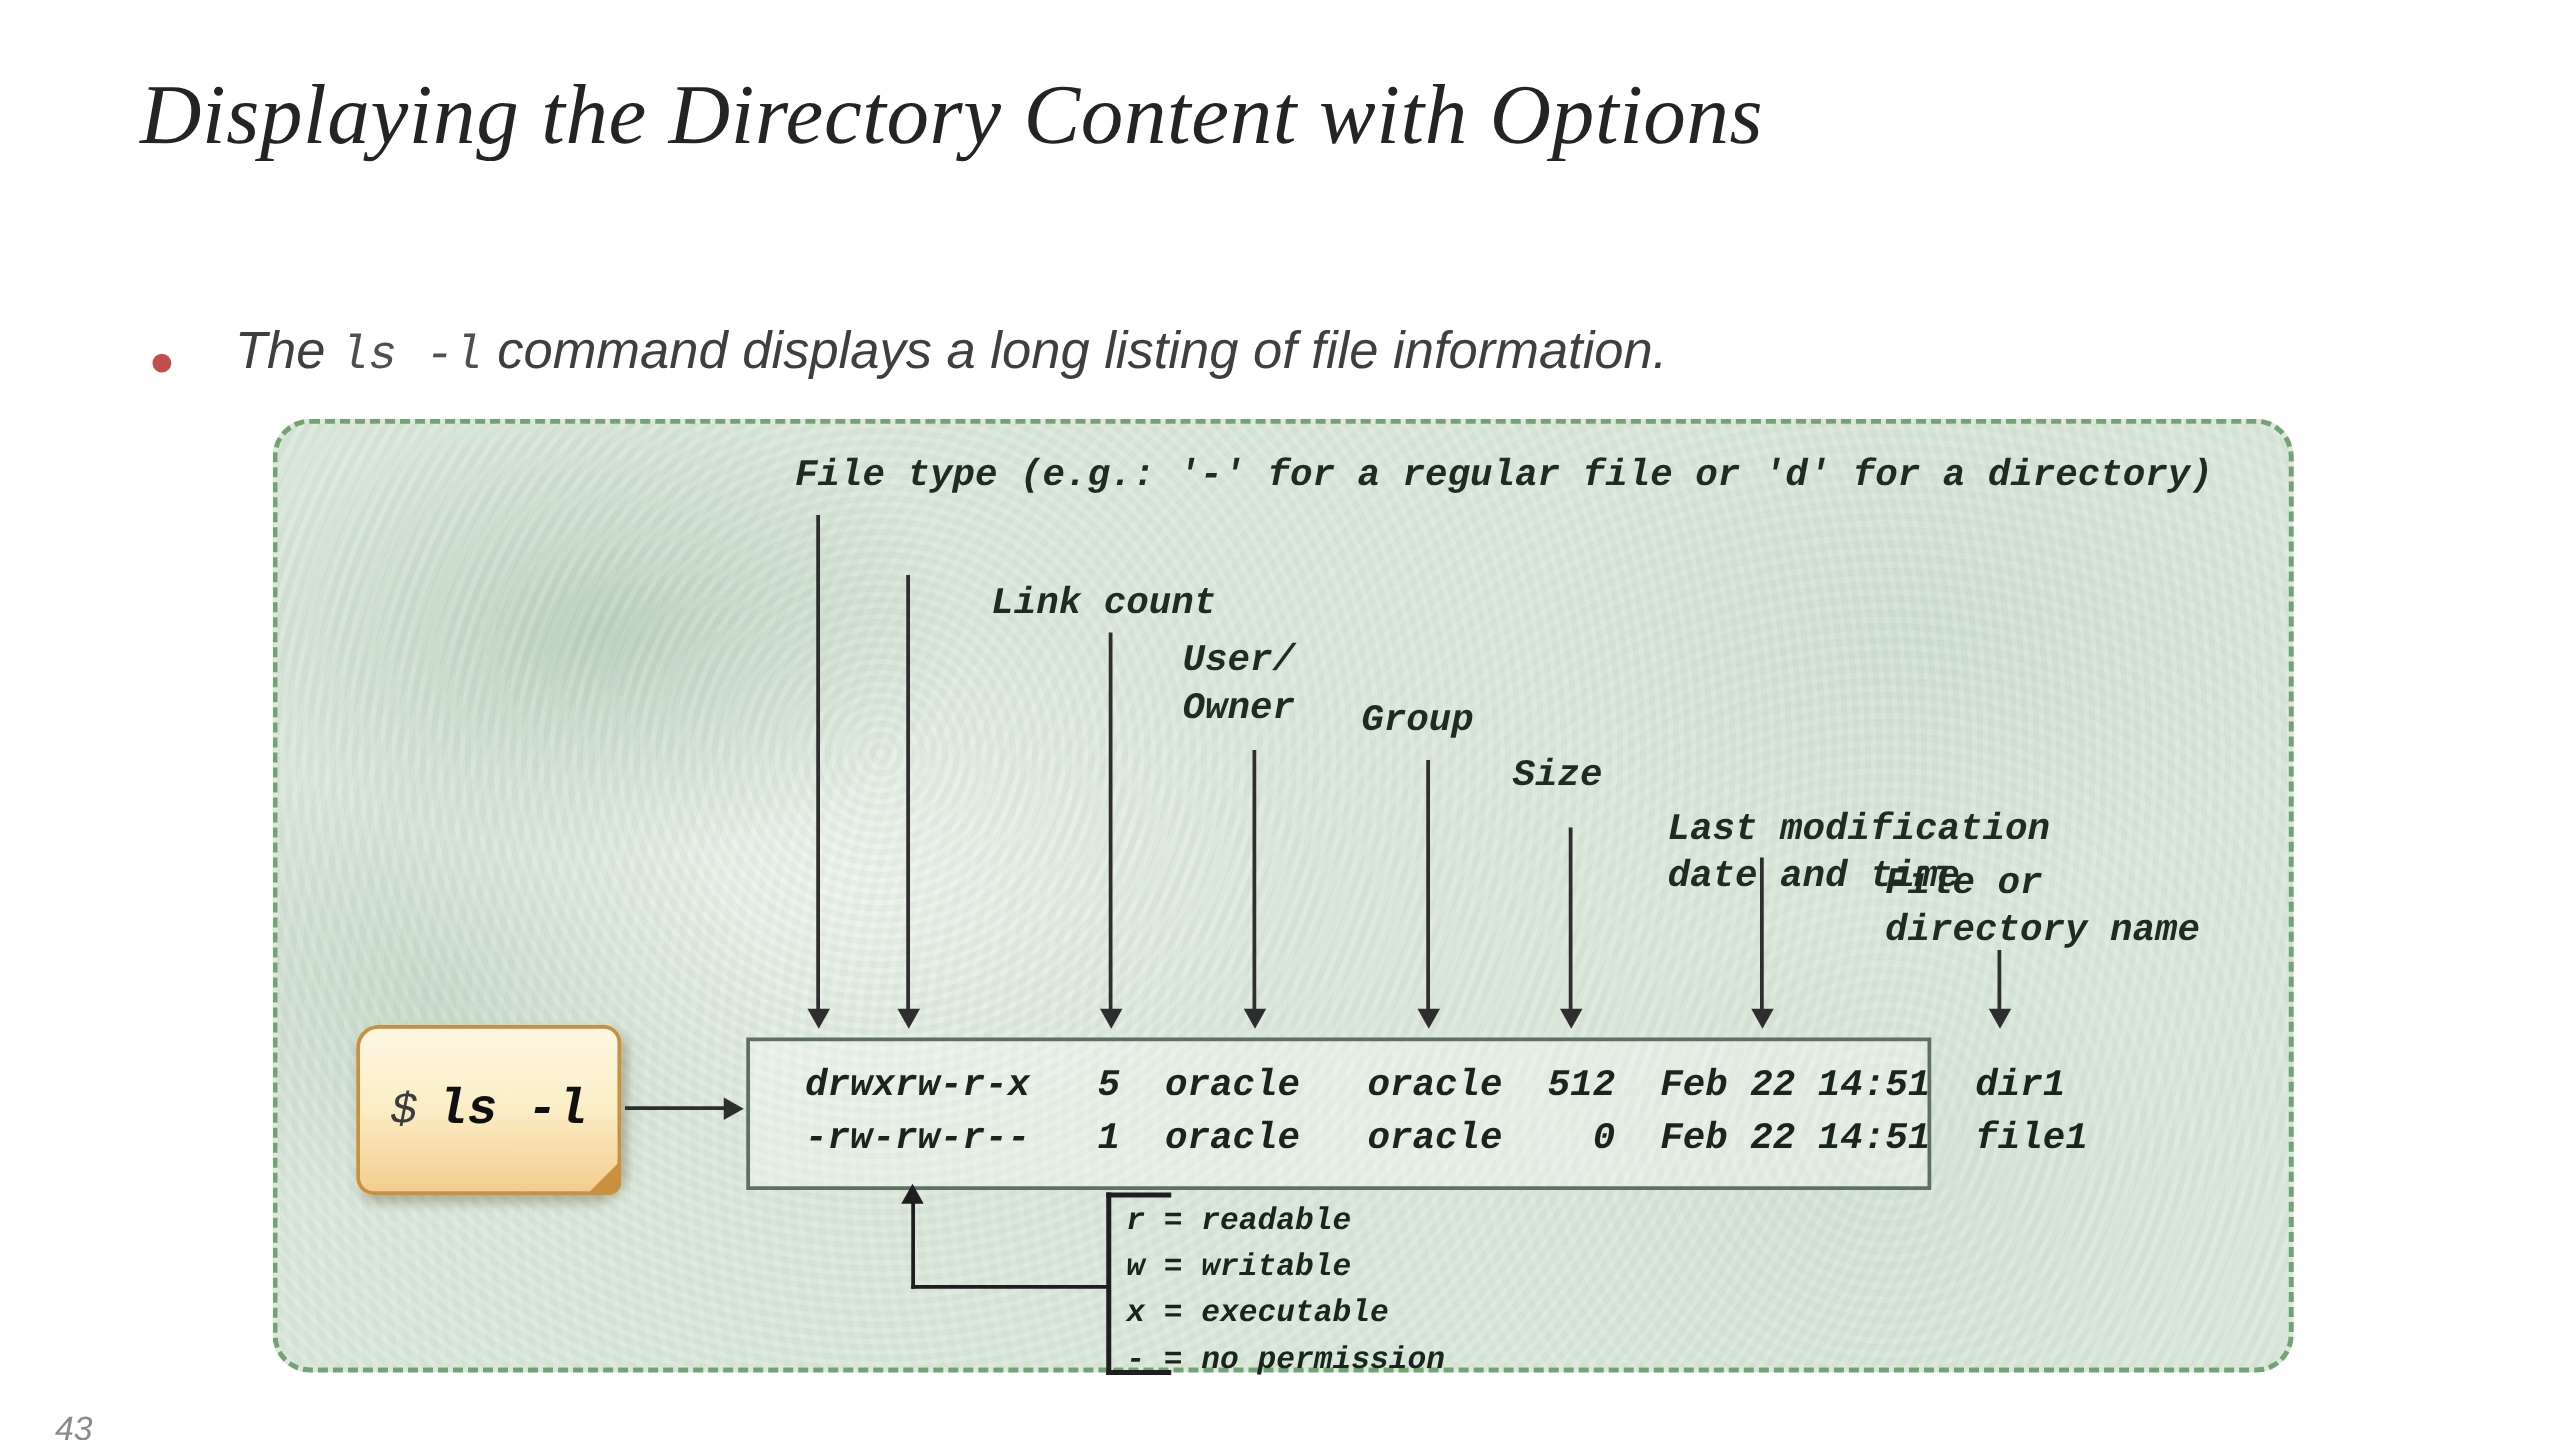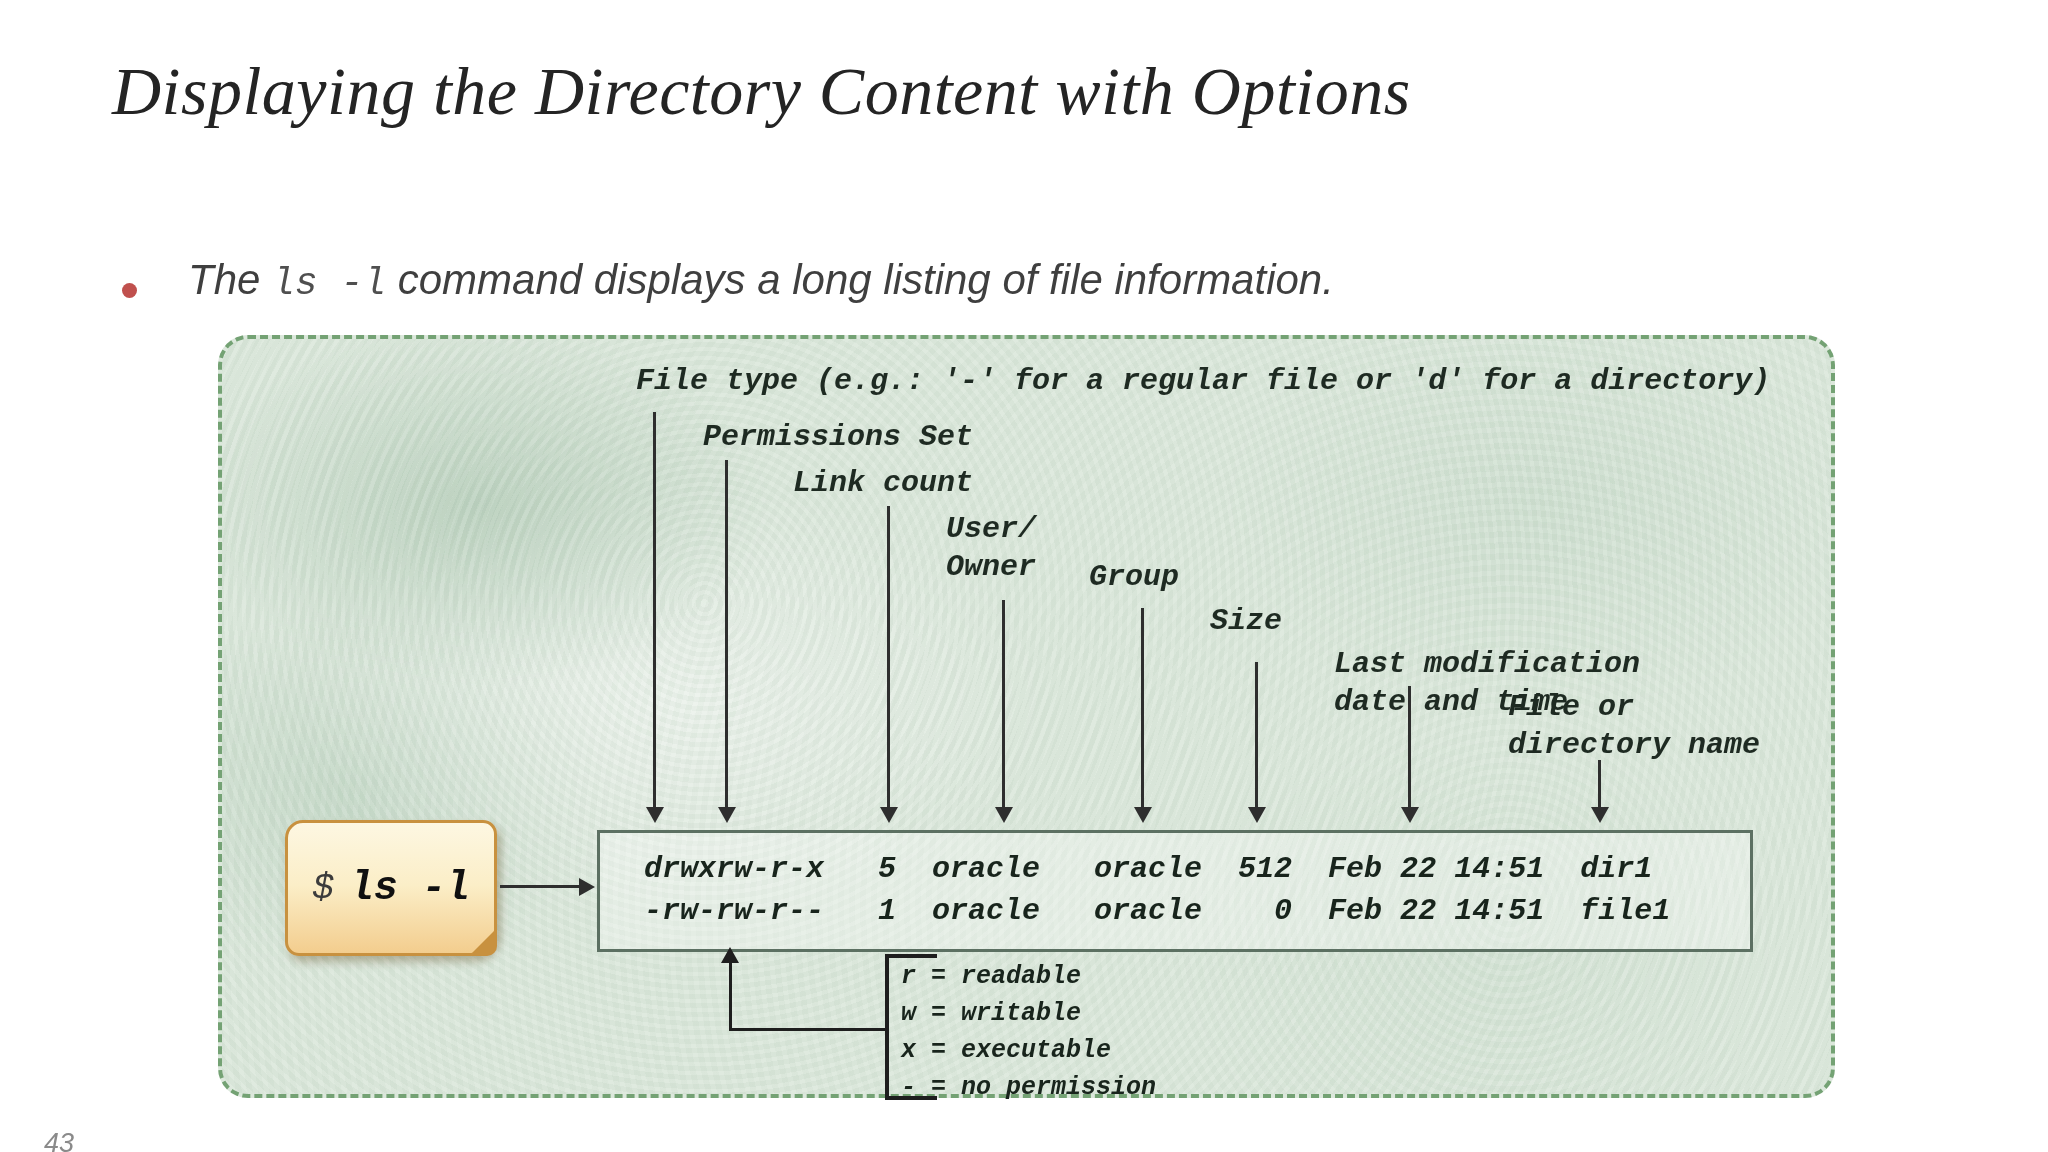--- a/index.html
+++ b/index.html
@@ -47,21 +47,21 @@
        border:3px solid #c8913f;border-radius:18px 14px 26px 14px;
        background:linear-gradient(180deg,#fdf7e2 0%,#fbeec7 48%,#f3cd8e 100%);
        box-shadow:4px 6px 9px rgba(96,74,32,0.35);
        display:flex;align-items:center;justify-content:center;gap:16px;}
   .cmd-box::after{content:'';position:absolute;right:-3px;bottom:-3px;width:0;height:0;
        border-style:solid;border-width:0 0 28px 28px;
        border-color:transparent transparent #c8913f transparent;border-bottom-right-radius:10px;}
   .cmd-prompt{font-family:"Liberation Mono", monospace;font-size:36px;color:#3c3c3c;}
   .cmd-text{font-family:"Liberation Mono", monospace;font-weight:700;font-size:40px;color:#101010;}
 
-  .listing{position:absolute;left:597px;top:830px;width:1156px;height:122px;box-sizing:border-box;
+  .listing{position:absolute;left:597px;top:830px;width:948px;height:122px;box-sizing:border-box;
        border:3px solid #5c7062;background:rgba(255,255,255,0.30);
        padding:15px 0 0 44px;}
   .listing-row{font-family:"Liberation Mono", monospace;font-weight:700;font-size:30px;
        line-height:42px;color:#18241c;white-space:pre;}
 
   .legend-bracket{position:absolute;left:885px;top:954px;width:52px;height:146px;box-sizing:border-box;
        border-left:4px solid #1e1e1e;border-top:4px solid #1e1e1e;border-bottom:4px solid #1e1e1e;}
   .legend-text{position:absolute;left:901px;top:958px;}
   .legend-item{font-family:"Liberation Mono", monospace;font-weight:700;font-size:25px;
        line-height:37px;color:#18241c;white-space:pre;}
@@ -80,21 +80,20 @@
 <div class="slide">
 
   <div class="title">Displaying the Directory Content with Options</div>
 
   <div class="bullet-dot"></div>
   <div class="bullet-text"><span>The </span><span class="code">ls -l</span><span> command displays a long listing of file information.</span></div>
 
   <div class="panel"></div>
 
   <div class="lbl" style="left:636px;top:362px;">File type (e.g.: '-' for a regular file or 'd' for a directory)</div>
-  <div class="lbl" style="left:703px;top:418px;">Permissions Set</div>
   <div class="lbl" style="left:793px;top:464px;">Link count</div>
   <div class="lbl" style="left:946px;top:510px;">User/
 Owner</div>
   <div class="lbl" style="left:1089px;top:558px;">Group</div>
   <div class="lbl" style="left:1210px;top:602px;">Size</div>
   <div class="lbl" style="left:1334px;top:598px;margin-top:47px;">Last modification
 date and time</div>
   <div class="lbl" style="left:1508px;top:688px;">File or
 directory name</div>
 

